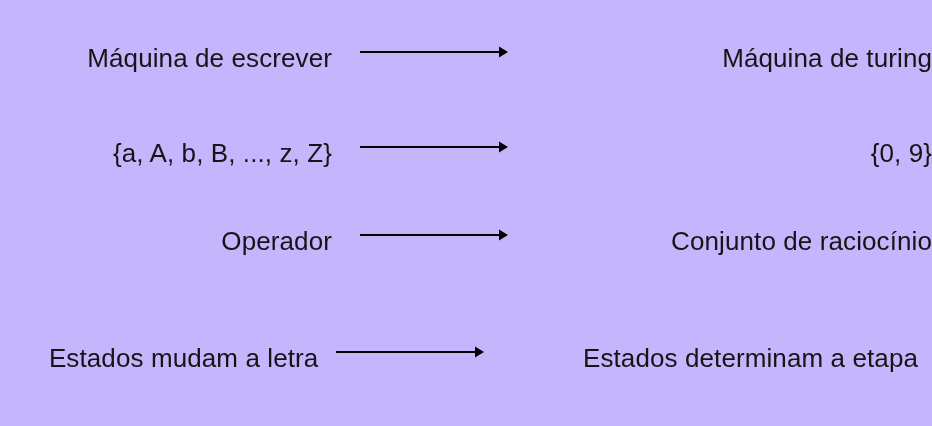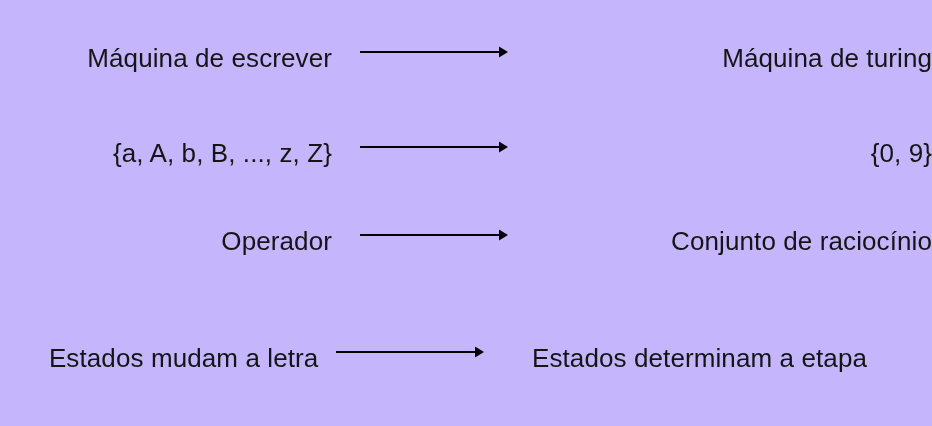--- a/index.html
+++ b/index.html
@@ -67,22 +67,23 @@
   }
 
   
   #row-typewriter  { top: 40px; }
   #row-alphabet    { top: 135px; }
   #row-operator    { top: 223px; }
   #row-states      { top: 308px; margin-top: 32px; }
 
   
   #row-states .row-target {
-    text-align: left;
+    text-align: right;
     padding-left: 0;
+    padding-right: 14px;
     width: 400px;
     flex: none;
   }
 
   #row-states .row-arrow {
     justify-content: flex-start;
     padding-left: 18px;
   }
 
   .target-line {

